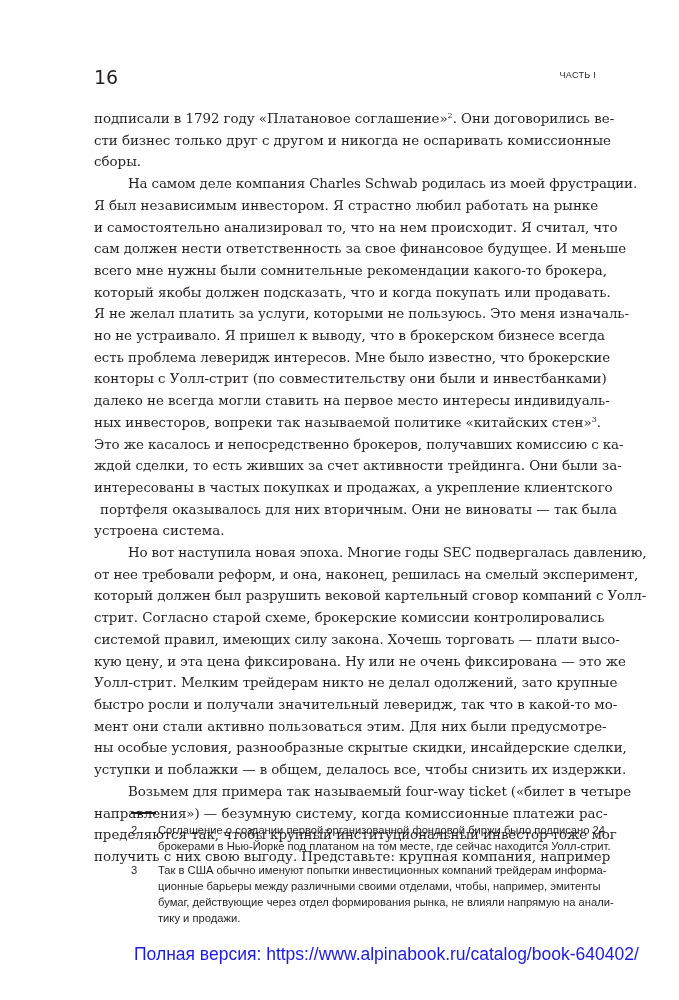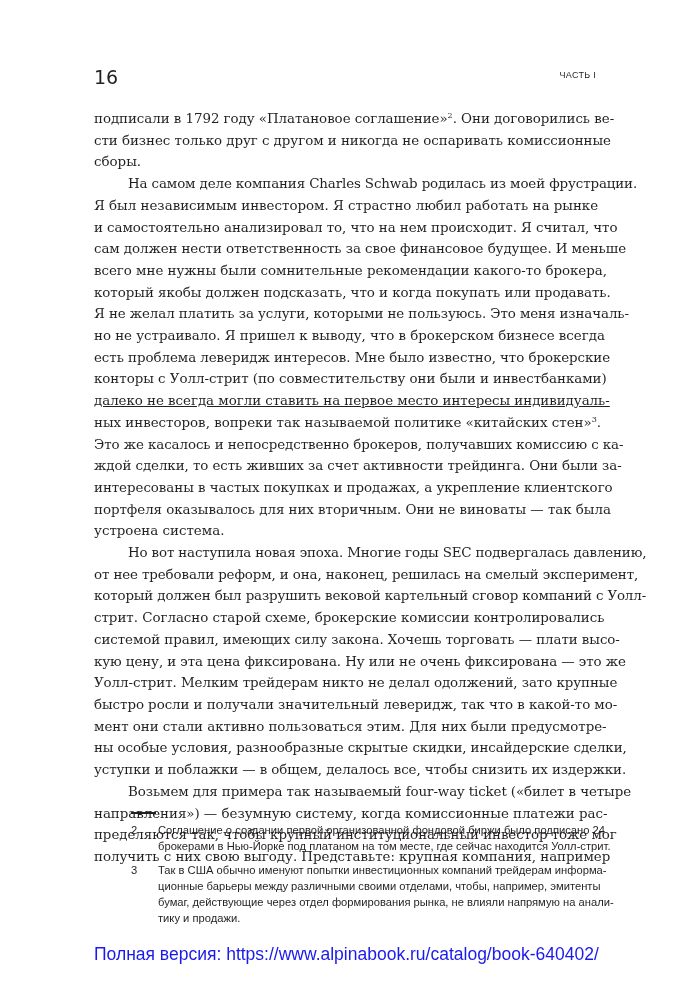--- a/index.html
+++ b/index.html
@@ -38,26 +38,26 @@
     <span class="line indent" style="letter-spacing: -0.111628px;">На самом деле компания Charles Schwab родилась из моей фрустрации.</span>
     <span class="line" style="letter-spacing: -0.0047619px;">Я был независимым инвестором. Я страстно любил работать на рынке</span>
     <span class="line" style="letter-spacing: -0.056926px;">и самостоятельно анализировал то, что на нем происходит. Я считал, что</span>
     <span class="line" style="letter-spacing: -0.0802974px;">сам должен нести ответственность за свое финансовое будущее. И меньше</span>
     <span class="line" style="letter-spacing: -0.0302913px;">всего мне нужны были сомнительные рекомендации какого-то брокера,</span>
     <span class="line" style="letter-spacing: -0.0415385px;">который якобы должен подсказать, что и когда покупать или продавать.</span>
     <span class="line" style="letter-spacing: -0.0865065px;">Я не желал платить за услуги, которыми не пользуюсь. Это меня изначаль-</span>
     <span class="line" style="letter-spacing: -0.0234375px;">но не устраивало. Я пришел к выводу, что в брокерском бизнесе всегда</span>
     <span class="line" style="letter-spacing: -0.056926px;">есть проблема леверидж интересов. Мне было известно, что брокерские</span>
     <span class="line" style="letter-spacing: -0.0302913px;">конторы с Уолл-стрит (по совместительству они были и инвестбанками)</span>
-    <span class="line" style="letter-spacing: -0.0370656px; text-decoration: underline;">далеко не всегда могли ставить на первое место интересы индивидуаль-</span>
+    <span class="line" style="letter-spacing: -0.0370656px;">далеко не всегда могли ставить на первое место интересы индивидуаль-</span>
     <span class="line" style="letter-spacing: -0.0141732px;"><span>ных инвесторов, вопреки так называемой политике «китайских стен»</span><sup>3</sup><span>.</span></span>
     <span class="line" style="letter-spacing: -0.0740187px;">Это же касалось и непосредственно брокеров, получавших комиссию с ка-</span>
     <span class="line" style="letter-spacing: -0.0676692px;">ждой сделки, то есть живших за счет активности трейдинга. Они были за-</span>
     <span class="line" style="letter-spacing: -0.045977px;">интересованы в частых покупках и продажах, а укрепление клиентского</span>
-    <span class="line" style="letter-spacing: -0.0393064px;">портфеля оказывалось для них вторичным. Они не виноваты — так была</span>
+    <span class="line" style="letter-spacing: -0.0393064px; margin-left: 6px;">портфеля оказывалось для них вторичным. Они не виноваты — так была</span>
     <span class="line last" style="">устроена система.</span>
   </p>
 
   <p>
     <span class="line indent" style="letter-spacing: -0.136364px;">Но вот наступила новая эпоха. Многие годы SEC подвергалась давлению,</span>
     <span class="line" style="letter-spacing: -0.108696px;">от нее требовали реформ, и она, наконец, решилась на смелый эксперимент,</span>
     <span class="line" style="letter-spacing: -0.126203px;">который должен был разрушить вековой картельный сговор компаний с Уолл-</span>
     <span class="line" style="letter-spacing: -0.0234375px;">стрит. Согласно старой схеме, брокерские комиссии контролировались</span>
     <span class="line" style="letter-spacing: -0.0633962px;">системой правил, имеющих силу закона. Хочешь торговать — плати высо-</span>
     <span class="line" style="letter-spacing: -0.0782123px;">кую цену, и эта цена фиксирована. Ну или не очень фиксирована — это же</span>
@@ -90,13 +90,13 @@
     <span class="fn-num">3</span>
     <span class="fn-text">
       <span class="line">Так в США обычно именуют попытки инвестиционных компаний трейдерам информа-</span>
       <span class="line">ционные барьеры между различными своими отделами, чтобы, например, эмитенты</span>
       <span class="line">бумаг, действующие через отдел формирования рынка, не влияли напрямую на анали-</span>
       <span class="line">тику и продажи.</span>
     </span>
   </div>
 </div>
 
-<a class="full-link" style="color: rgb(26, 26, 238);">Полная версия: https://www.alpinabook.ru/catalog/book-640402/</a>
+<a class="full-link" style="color: rgb(26, 26, 238); margin-left: 40px;">Полная версия: https://www.alpinabook.ru/catalog/book-640402/</a>
 
 </body></html>

